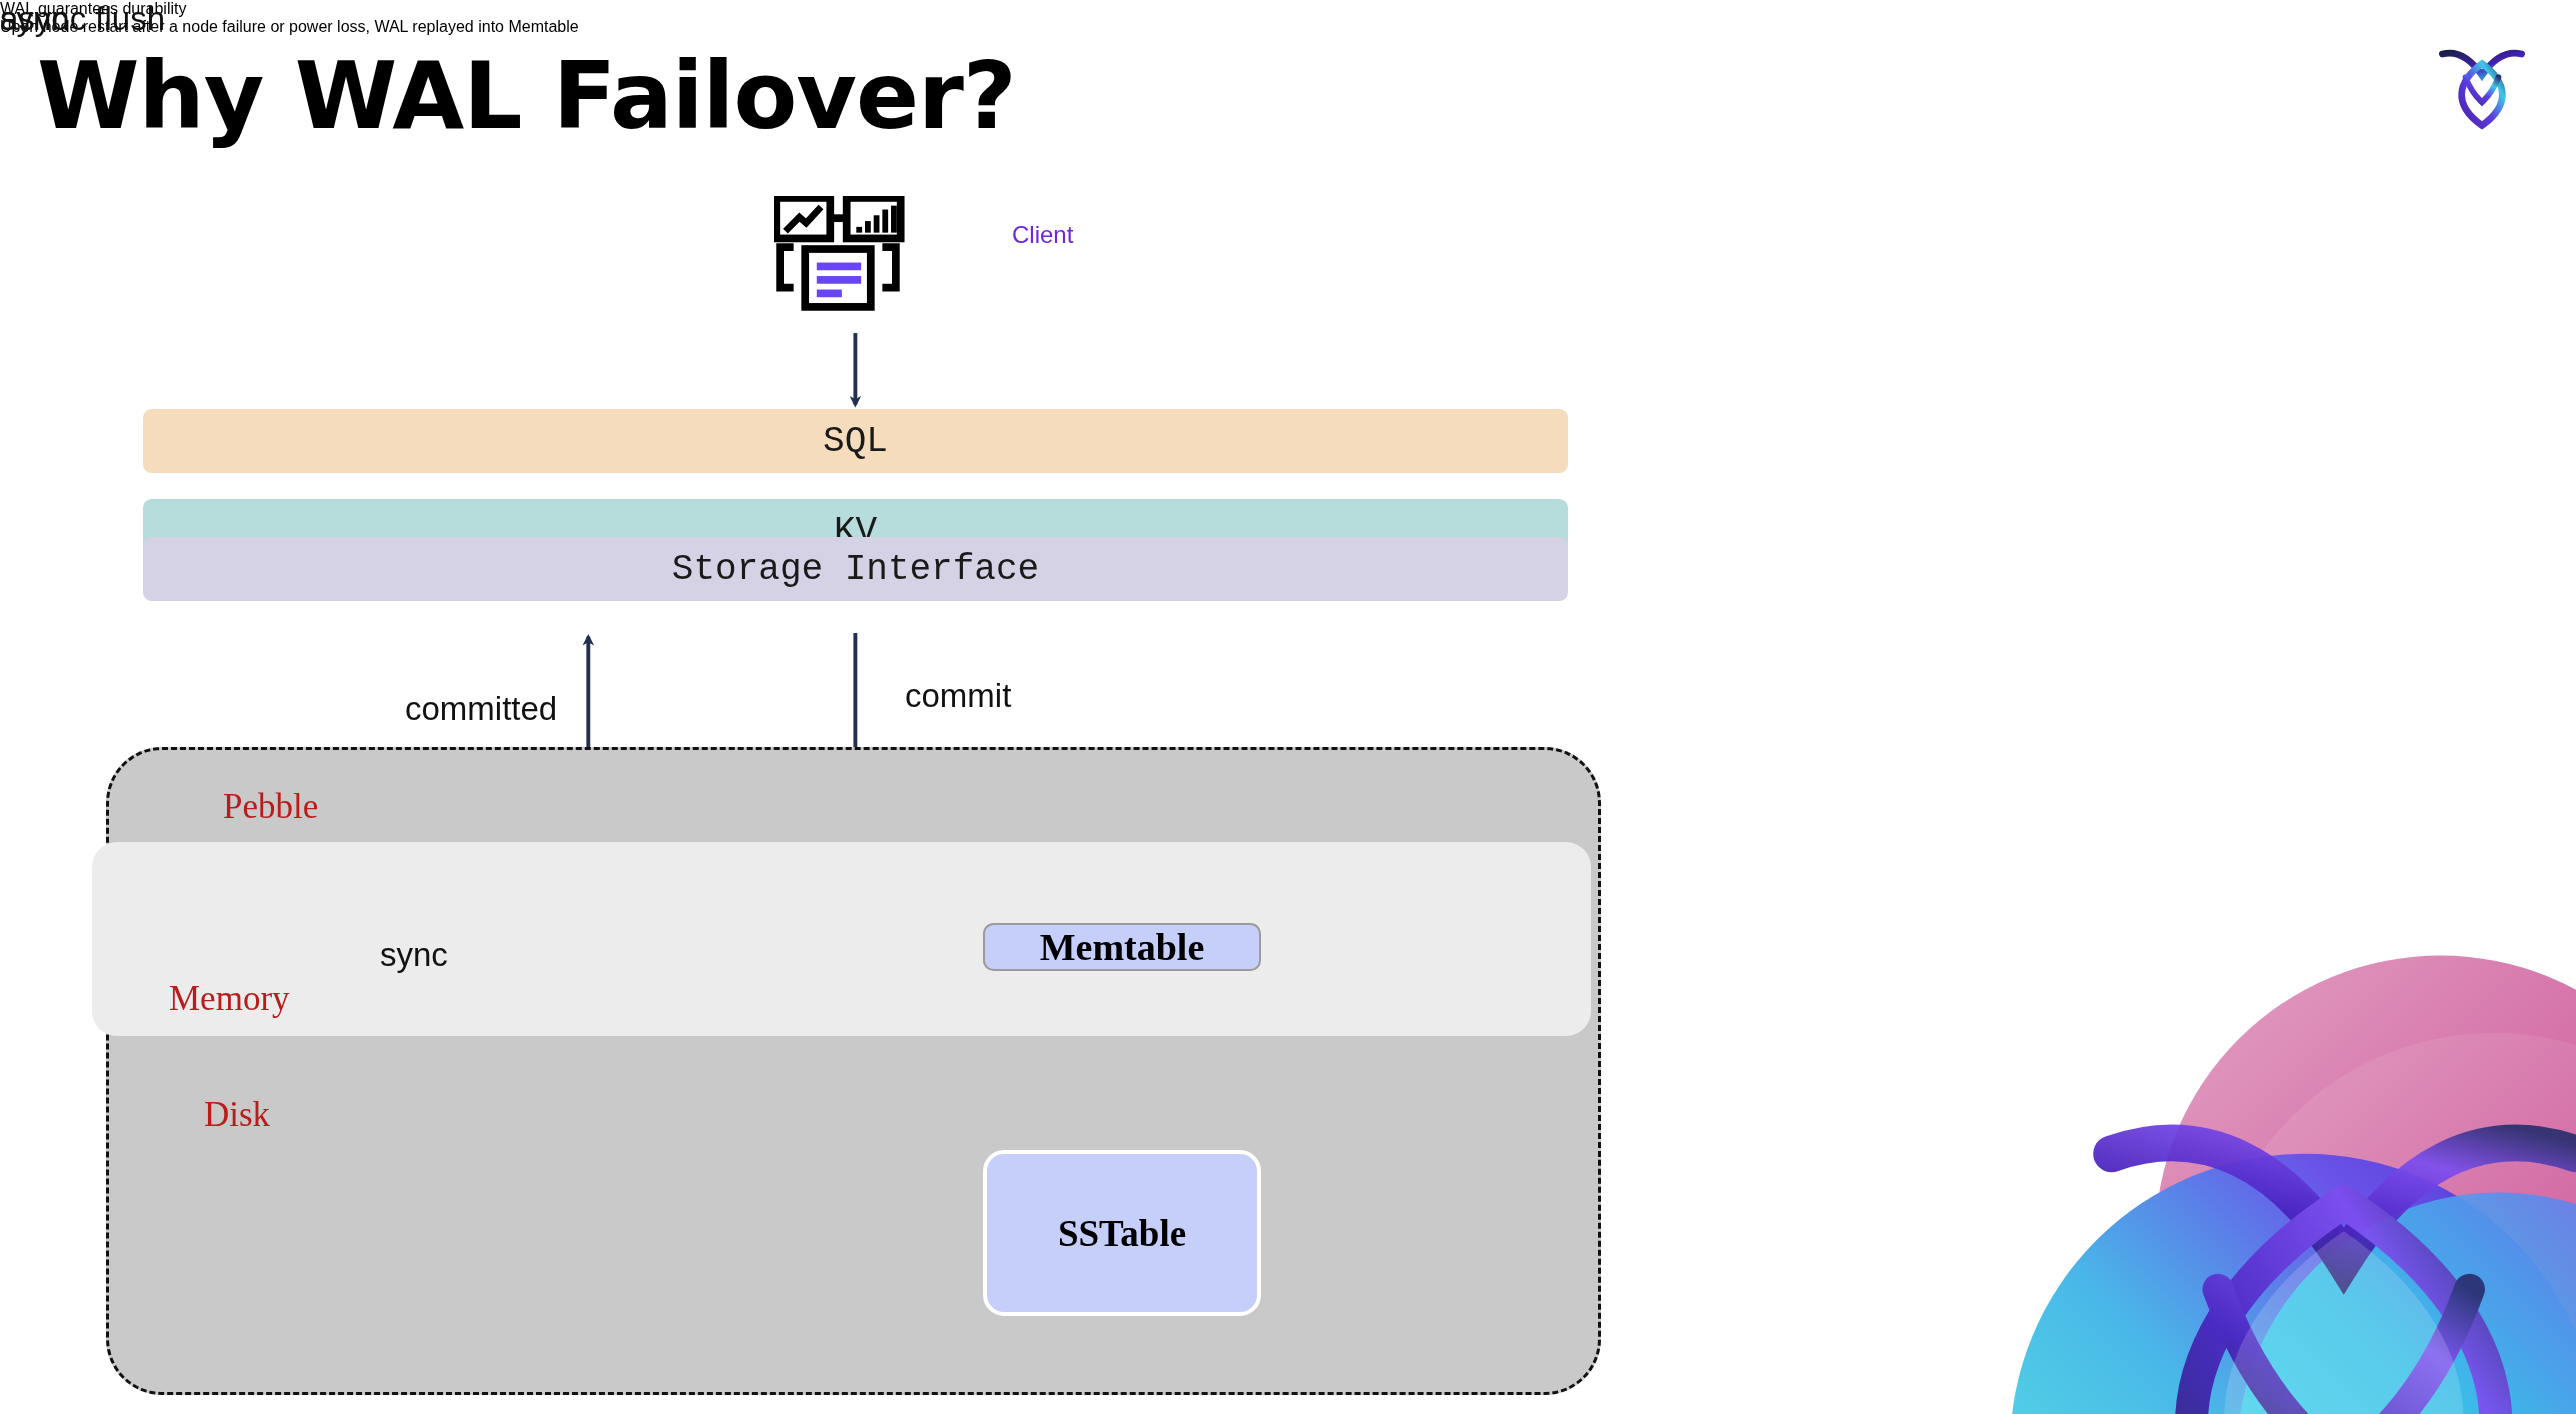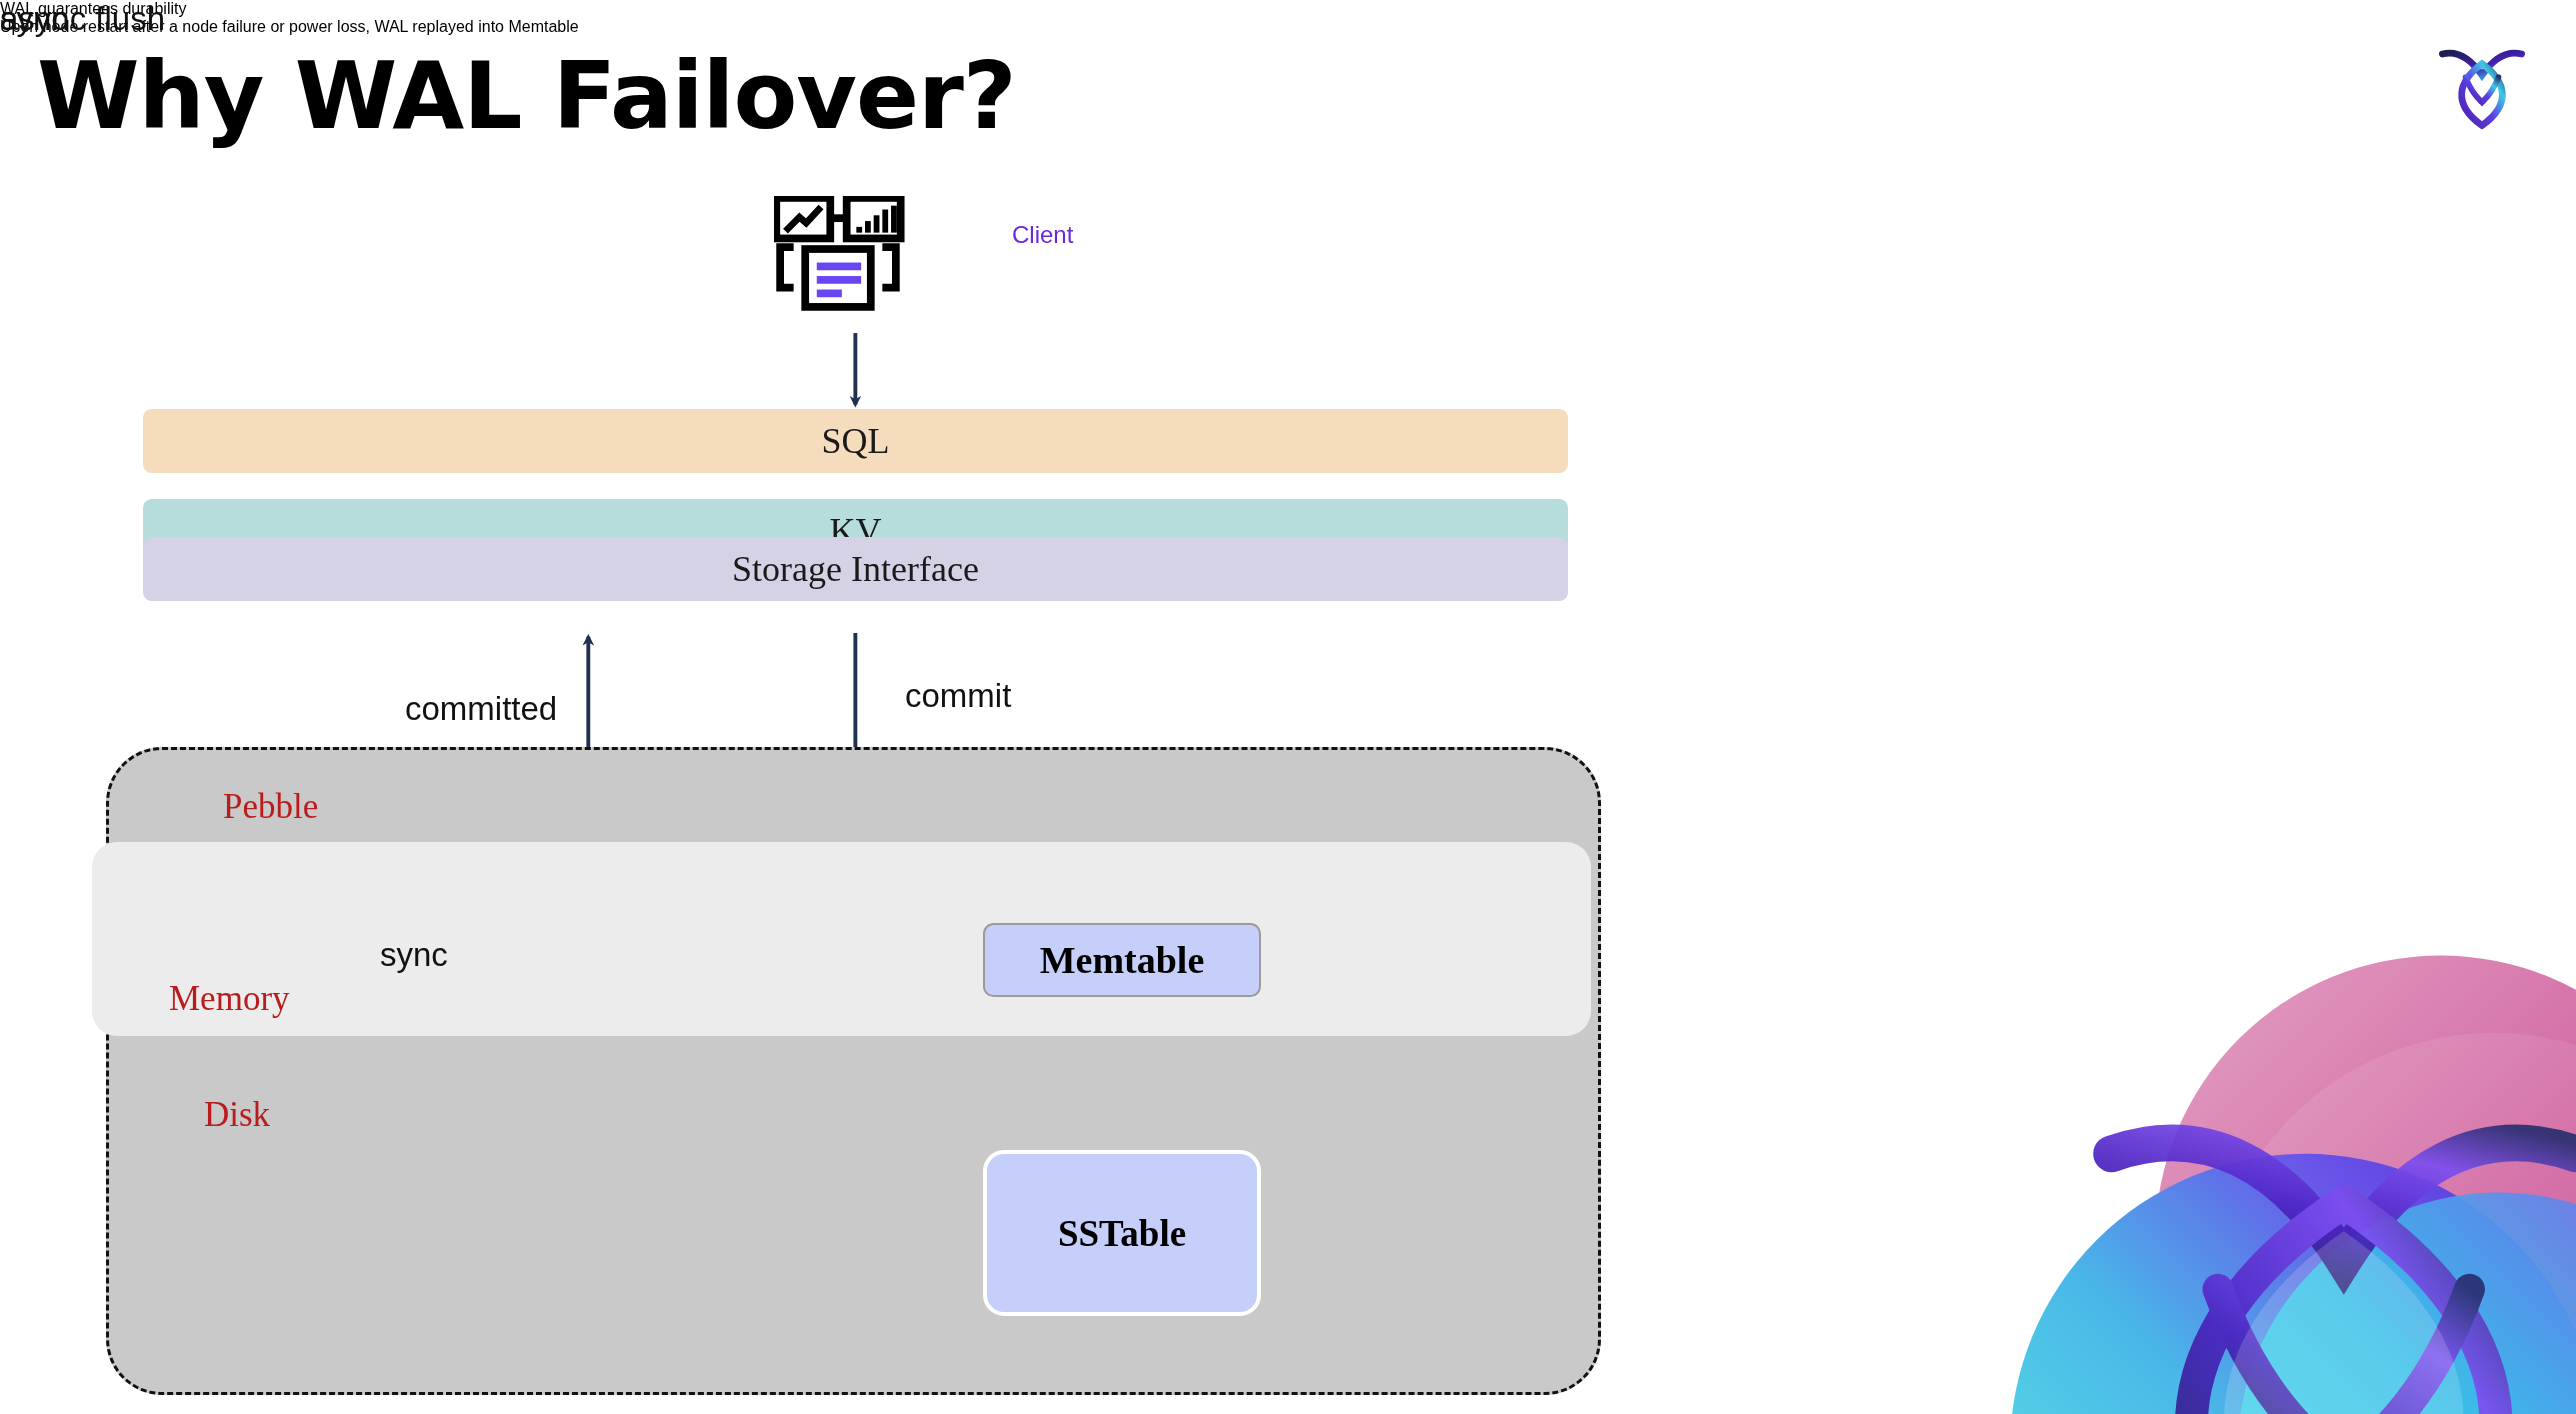--- a/index.html
+++ b/index.html
@@ -86,21 +86,21 @@
   
   .layer-bar {
     position: absolute;
     left: 143px;
     width: 1425px;
     height: 64px;
     border-radius: 8.7px;
     display: flex;
     align-items: center;
     justify-content: center;
-    font-family: Liberation Serif, serif;
+    font-family: Liberation Mono, monospace;
     font-size: 36px;
     color: #1a1a1a;
   }
   #layer-sql { top: 409px; }
   #layer-kv  { top: 499px; }
   #layer-si  { top: 537px; }
 
   
   #pebble-box {
     position: absolute;
@@ -140,21 +140,21 @@
     align-items: center;
     justify-content: center;
     font-family: "Liberation Serif", serif;
     font-weight: 700;
     color: #000000;
     background: #c5cffa;
     box-sizing: border-box;
   }
   #node-memtable {
     left: 983px; top: 923px;
-    width: 278px; height: 74px;
+    width: 278px; height: 48px;
     border: 2.9px solid #9b9b9b;
     border-radius: 10.6px;
     font-size: 38px;
   }
   #node-wal {
     left: 448px; top: 1081px;
     width: 184px; height: 166px;
     border: 4.8px solid #ffffff;
     border-radius: 21px;
     font-size: 37px;

